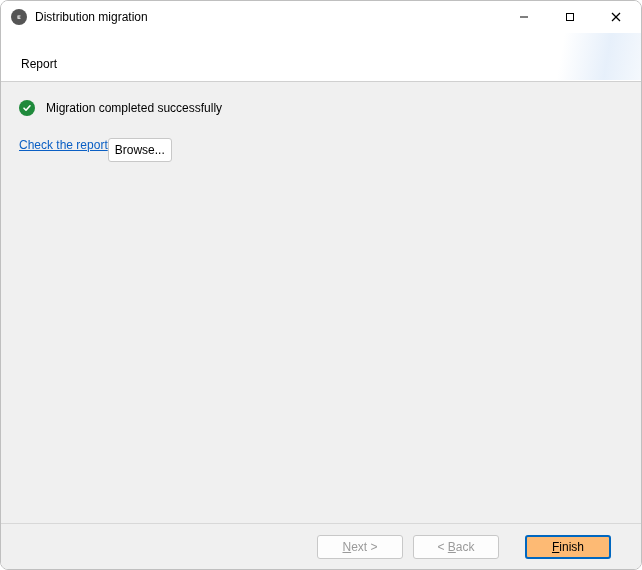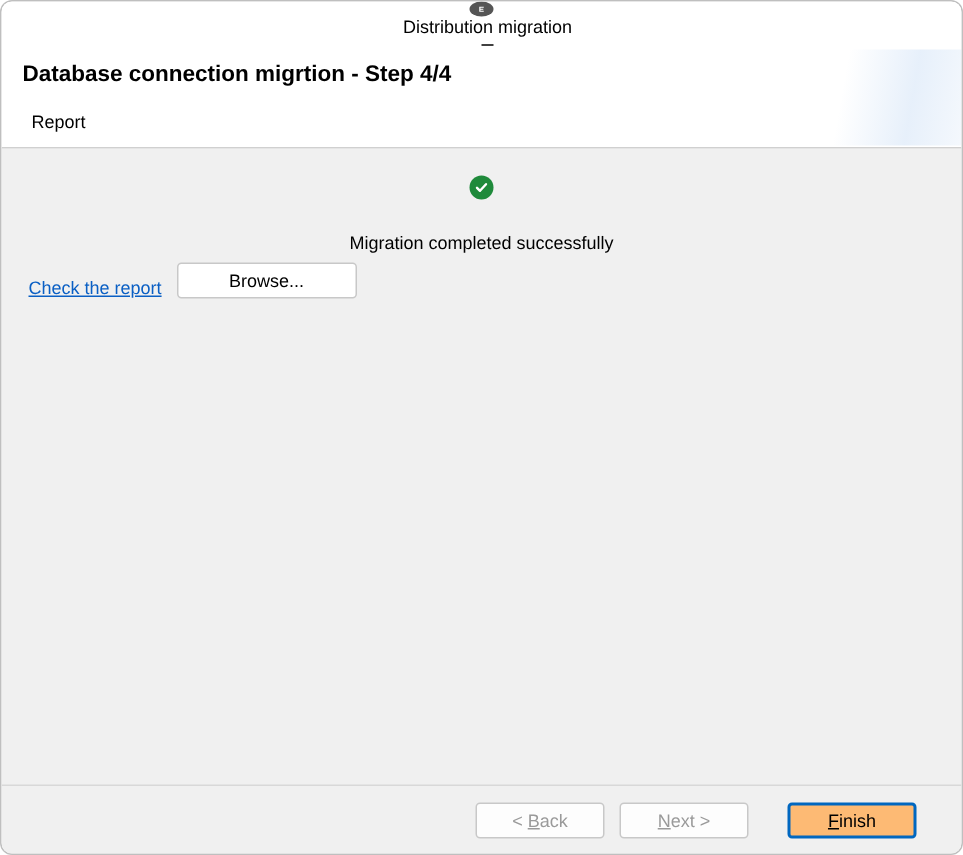--- a/index.html
+++ b/index.html
@@ -17,21 +17,20 @@
     display: flex;
     flex-direction: column;
   }
   
   .titlebar {
     height: 32px;
     display: flex;
     align-items: center;
     padding: 0 2px 0 10px;
     background: #ffffff;
-    flex-direction: column;
   }
   .titlebar .app-icon {
     width: 16px; height: 16px;
     border-radius: 50%;
     background: #555;
     display: flex; align-items: center; justify-content: center;
     margin-right: 8px;
   }
   .titlebar .app-icon svg { width: 10px; height: 10px; }
   .titlebar .title {
@@ -74,47 +73,45 @@
   
   .content {
     flex: 1 1 auto;
     background: #f0f0f0;
     border-bottom: 1px solid #d8d8d8;
     padding: 18px 18px;
   }
   .status-row {
     display: flex;
     align-items: center;
-    gap: 22px;
-    margin-bottom: 6px;
-    flex-direction: column;
+    gap: 11px;
+    margin-bottom: 22px;
   }
   .status-row .check {
     width: 16px; height: 16px;
     border-radius: 50%;
     background: #1f8a3b;
     display: flex; align-items: center; justify-content: center;
     flex: 0 0 auto;
   }
   .status-row .check svg { width: 10px; height: 10px; }
   .status-row .msg { font-size: 12px; }
   .action-row {
     display: flex;
-    align-items: flex-end;
-    gap: 10px;
+    align-items: flex-start;
   }
   .link {
     color: #0a5fc4;
     text-decoration: underline;
     font-size: 12px;
     cursor: pointer;
   }
   .browse-btn {
     height: 24px;
-    padding: 0 34px;
+    padding: 0 6px;
     font-size: 12px;
     background: #ffffff;
     border: 1px solid #c8c8c8;
     border-radius: 3px;
     cursor: pointer;
     font-family: inherit;
   }
   
   .footer {
     height: 45px;
@@ -172,38 +169,37 @@
   </div>
   <div class="win-ctrl">
     <svg viewBox="0 0 10 10">
         <line x1="1" y1="1" x2="9" y2="9" stroke="#000" stroke-width="1.2"></line>
         <line x1="9" y1="1" x2="1" y2="9" stroke="#000" stroke-width="1.2"></line>
       </svg>
   </div>
 </div>
 
 <div class="header">
-  <h1>Database connection migrtion - Step 4/4</h1>
   <div class="subtitle">Report</div>
 </div>
 
 <div class="content">
   <div class="status-row">
     <span class="check">
       <svg viewBox="0 0 10 10">
           <polyline points="2,5.2 4,7.2 8,2.8" fill="none" stroke="#fff" stroke-width="1.6" stroke-linecap="round" stroke-linejoin="round"></polyline>
         </svg>
     </span>
     <span class="msg">Migration completed successfully</span>
   </div>
   <div class="action-row">
     <a class="link">Check the report</a>
     <button class="browse-btn">Browse...</button>
   </div>
 </div>
 
 <div class="footer">
+  <button class="nav-btn disabled"><span class="mnemonic">N</span><span>ext &gt;</span></button>
   <button class="nav-btn disabled"><span>&lt; </span><span class="mnemonic">B</span><span>ack</span></button>
-  <button class="nav-btn disabled"><span class="mnemonic">N</span><span>ext &gt;</span></button>
   <span class="gap-extra"></span>
   <button class="nav-btn primary"><span class="mnemonic">F</span><span>inish</span></button>
   <span class="gap-extra"></span>
 </div>
 
 </body></html>

